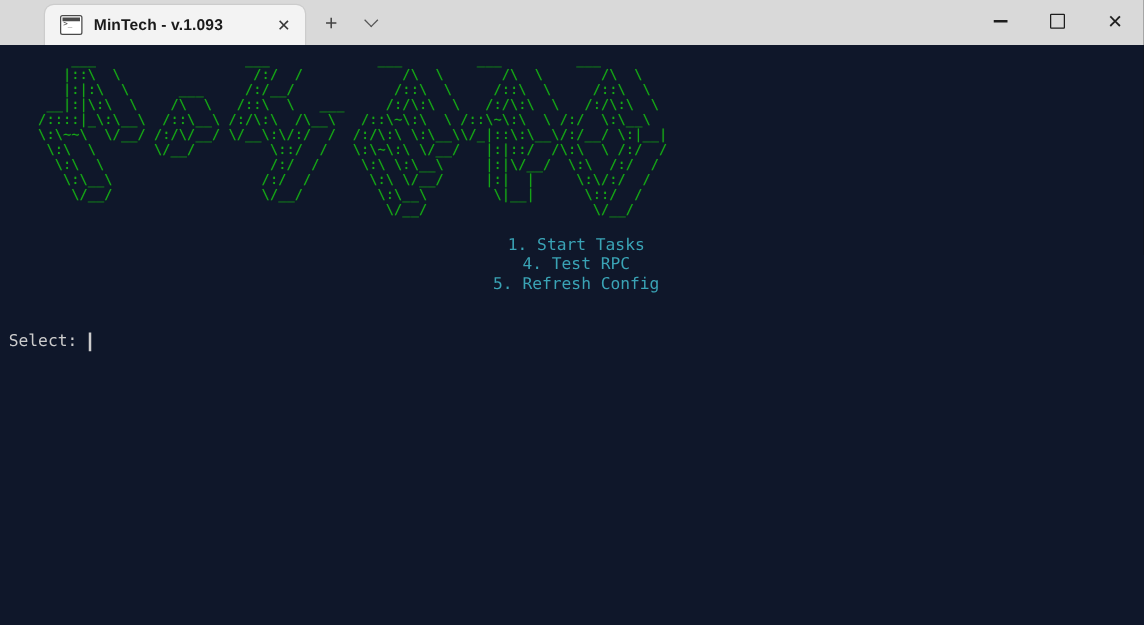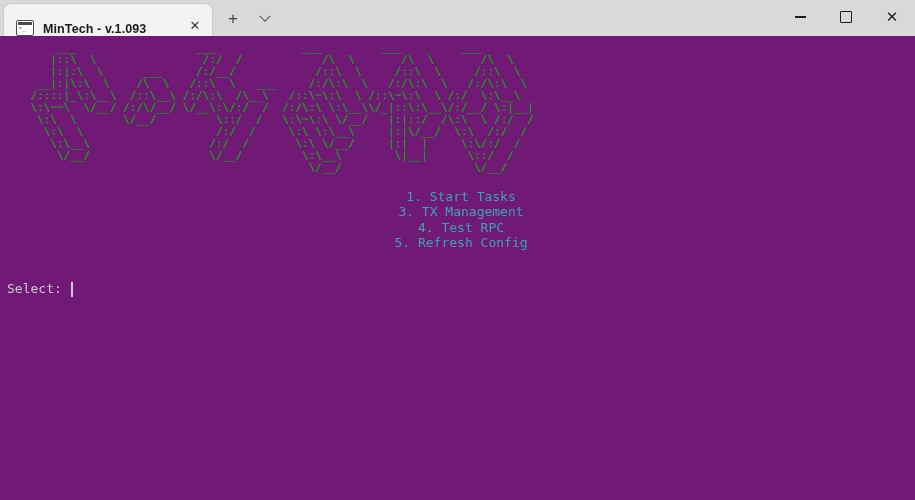--- a/index.html
+++ b/index.html
@@ -38,24 +38,25 @@
     align-items: flex-end;
     height: 36px;
     padding-left: 4px;
   }
   .tab {
     height: 32px;
     min-width: 190px;
     background: #f3f3f3;
     border-radius: 7px 7px 0 0;
     display: flex;
-    align-items: flex-end;
+    align-items: center;
     padding: 0 6px 0 12px;
     box-shadow: 0 0 0 1px rgba(0,0,0,0.06);
     position: relative;
+    margin-left: 32px;
   }
   .tab-icon {
     width: 16px;
     height: 14px;
     border: 1.4px solid #4a4a4a;
     border-radius: 2px;
     margin-right: 9px;
     position: relative;
     flex: 0 0 auto;
     background: #fff;
@@ -131,21 +132,21 @@
     color: #1d1d1d;
     font-size: 11px;
   }
   .wc .min { display:block; width: 11px; height: 1.2px; background:#1d1d1d; }
   .wc .max { display:block; width: 10px; height: 10px; border: 1.2px solid #1d1d1d; border-radius: 1px;}
   .wc .cls { font-size: 15px; line-height: 1; font-family: "DejaVu Sans", sans-serif; font-weight: 300;}
 
   
   .terminal {
     flex: 1 1 auto;
-    background: #701a75;
+    background: #0f172a;
     padding: 6px 0 0 4px;
     overflow: hidden;
     position: relative;
   }
   pre.ascii {
     margin: 0;
     padding: 0;
     color: #16a916;
     font-family: "DejaVu Sans Mono", monospace;
     font-size: 11px;
@@ -228,21 +229,20 @@
     /::::|_\:\__\  /::\__\ /:/\:\  /\__\   /::\~\:\  \ /::\~\:\  \ /:/  \:\__\ 
     \:\~~\  \/__/ /:/\/__/ \/__\:\/:/  /  /:/\:\ \:\__\\/_|::\:\__\/:/__/ \:|__|
      \:\  \       \/__/         \::/  /   \:\~\:\ \/__/   |:|::/  /\:\  \ /:/  /
       \:\  \                    /:/  /     \:\ \:\__\     |:|\/__/  \:\  /:/  / 
        \:\__\                  /:/  /       \:\ \/__/     |:|  |     \:\/:/  /  
         \/__/                  \/__/         \:\__\        \|__|      \::/  /   
                                               \/__/                    \/__/    </pre>
 
     <div class="menu">
       <div class="menu-line">1. Start Tasks</div>
-      <div class="menu-line">3. TX Management</div>
       <div class="menu-line">4. Test RPC</div>
       <div class="menu-line">5. Refresh Config</div>
       <div class="menu-gap"></div>
     </div>
 
     <div class="prompt-row">
       <span class="prompt-label">Select: </span>
       <span class="cursor"></span>
     </div>
   </div>

